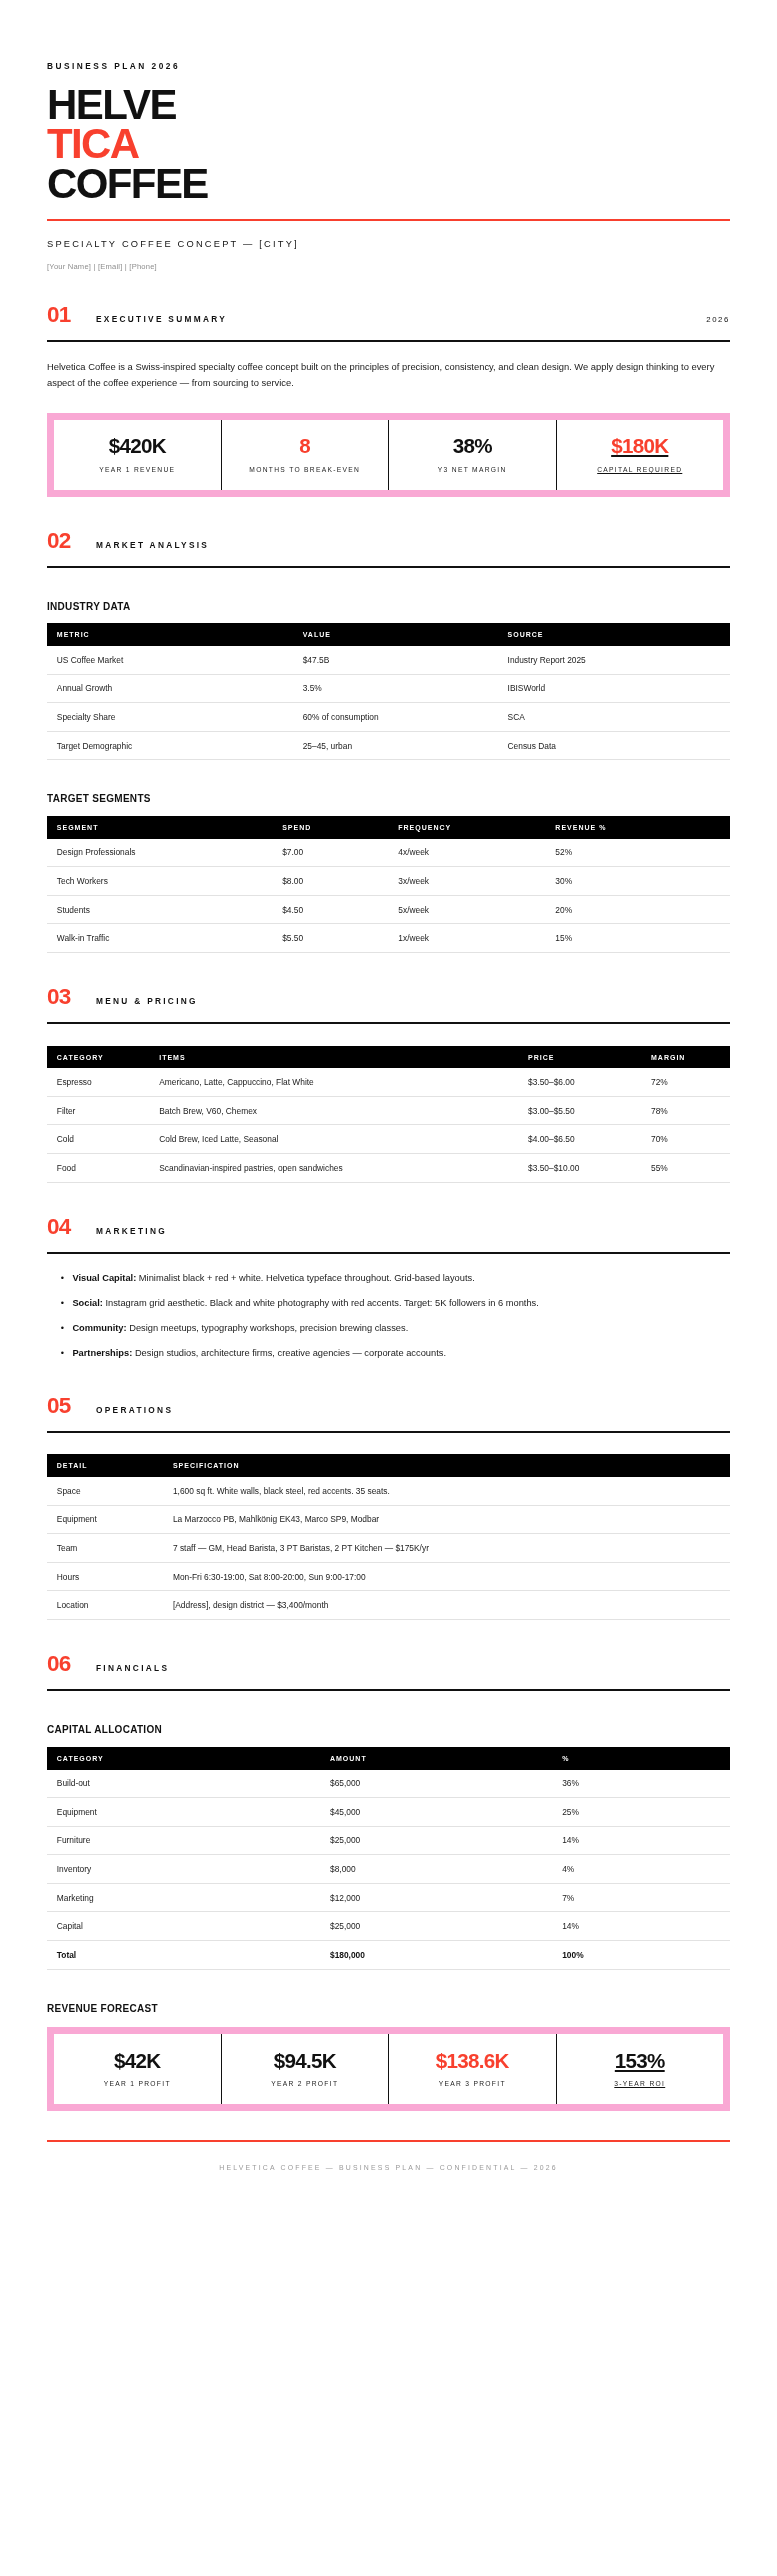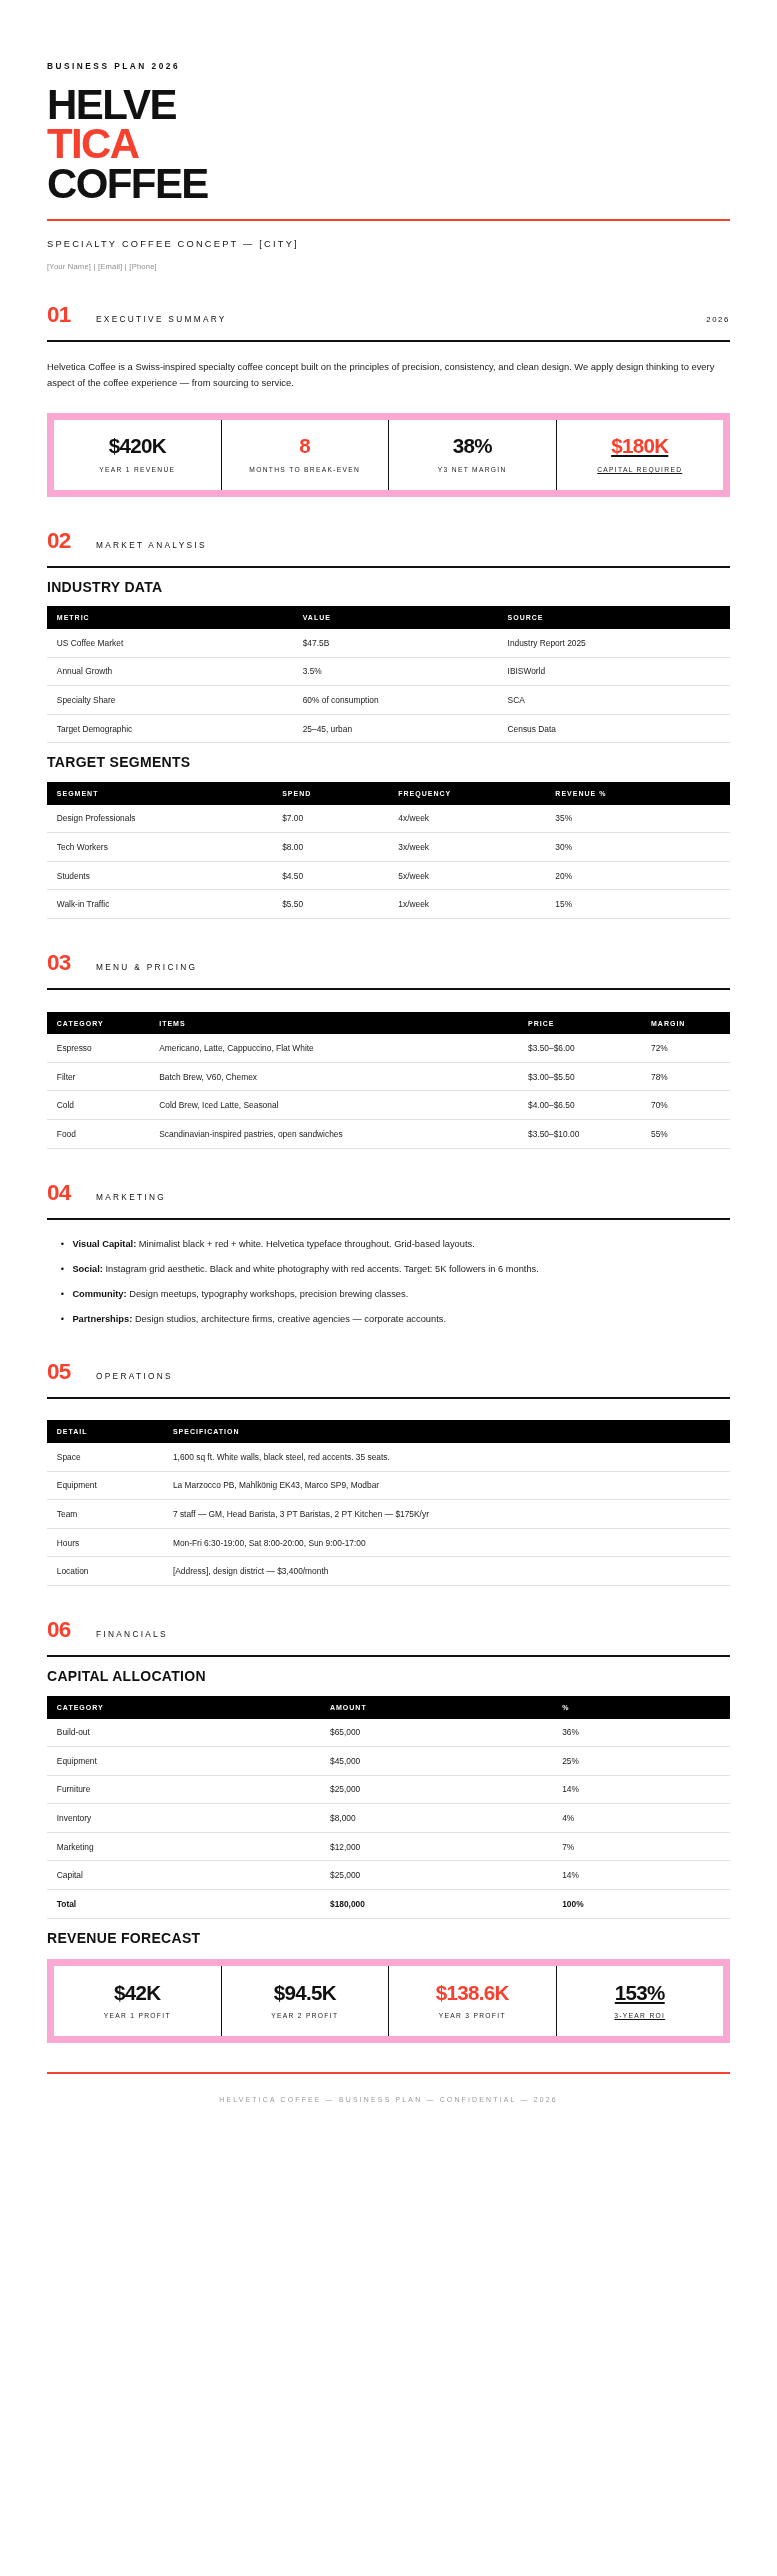--- a/index.html
+++ b/index.html
@@ -71,21 +71,21 @@
     font-weight: 700;
     color: #F8402E;
     letter-spacing: -0.8px;
     width: 49px;
     flex: 0 0 49px;
     line-height: 1;
   }
   .section-title {
     font-size: 8.3px;
     letter-spacing: 2.3px;
-    font-weight: 400;
+    font-weight: 700;
     text-transform: uppercase;
     color: #111;
     flex: 1 1 auto;
   }
   .section-year {
     font-size: 7.8px;
     letter-spacing: 1.6px;
     color: #111;
     font-weight: 400;
   }
@@ -129,26 +129,26 @@
     font-size: 6.7px;
     letter-spacing: 1.3px;
     text-transform: uppercase;
     color: #222;
     margin-top: 7.8px;
     line-height: 1.5;
   }
 
   
   .subhead {
-    font-size: 14px;
+    font-size: 10px;
     font-weight: 700;
     letter-spacing: 0.3px;
     text-transform: uppercase;
     color: #111;
-    margin-top: 11px;
+    margin-top: 33px;
   }
 
   
   table.dt {
     width: 100%;
     border-collapse: collapse;
     margin-top: 11.7px;
     table-layout: fixed;
   }
   table.dt thead th {
@@ -315,21 +315,21 @@
         <th>SPEND</th>
         <th>FREQUENCY</th>
         <th>REVENUE %</th>
       </tr>
     </thead>
     <tbody>
       <tr>
         <td>Design Professionals</td>
         <td>$7.00</td>
         <td>4x/week</td>
-        <td>35%</td>
+        <td>52%</td>
       </tr>
       <tr>
         <td>Tech Workers</td>
         <td>$8.00</td>
         <td>3x/week</td>
         <td>30%</td>
       </tr>
       <tr>
         <td>Students</td>
         <td>$4.50</td>

